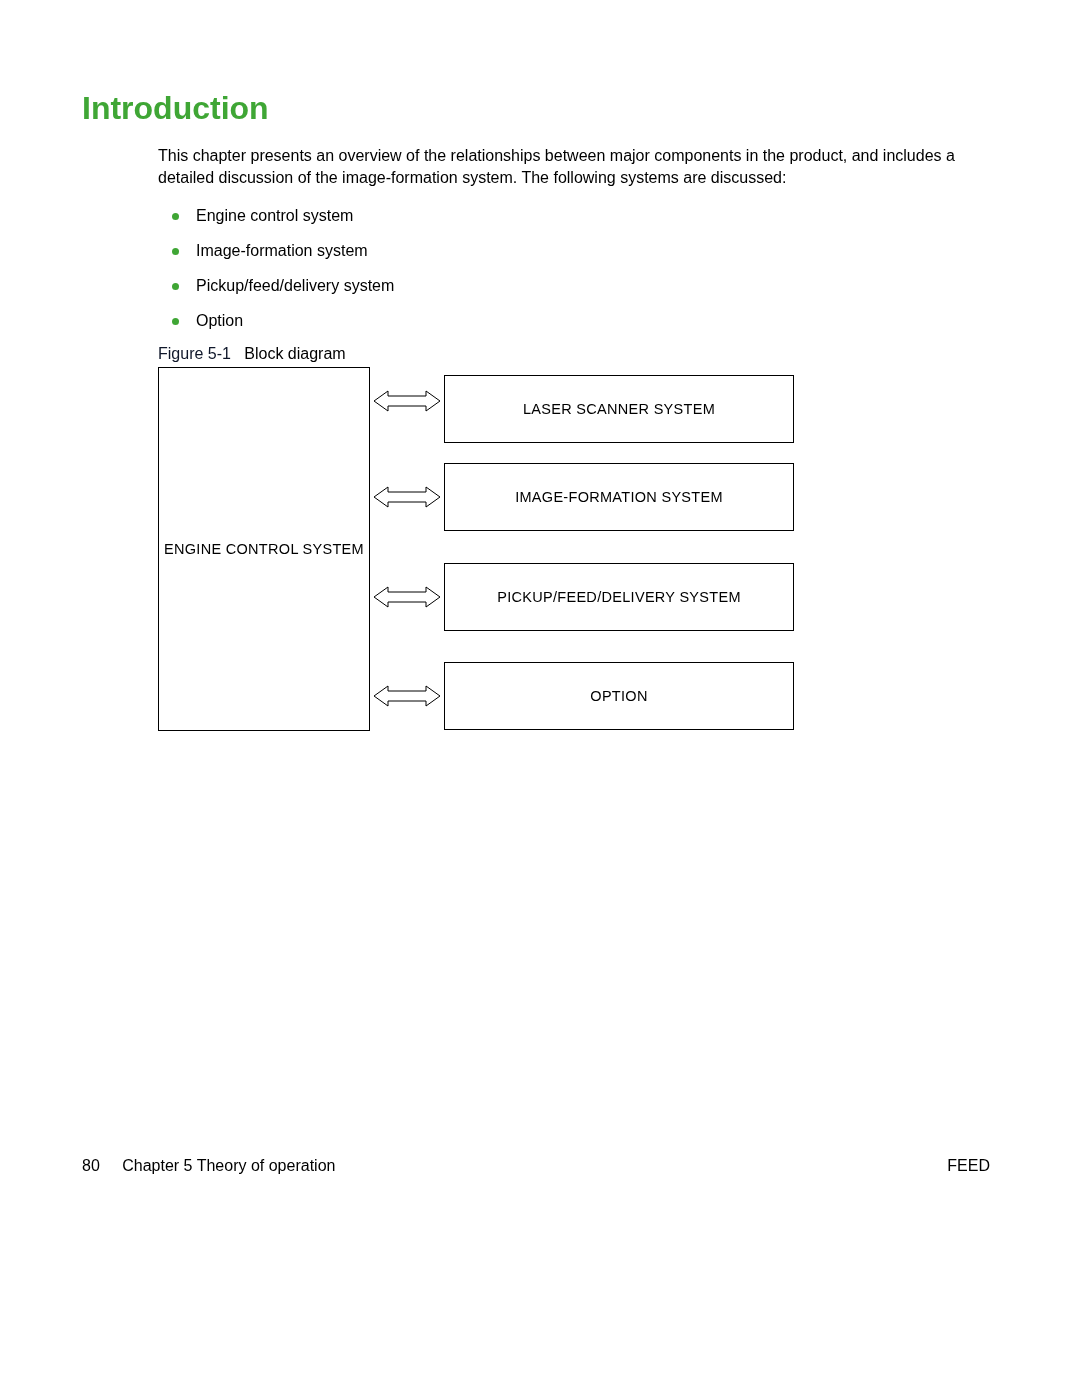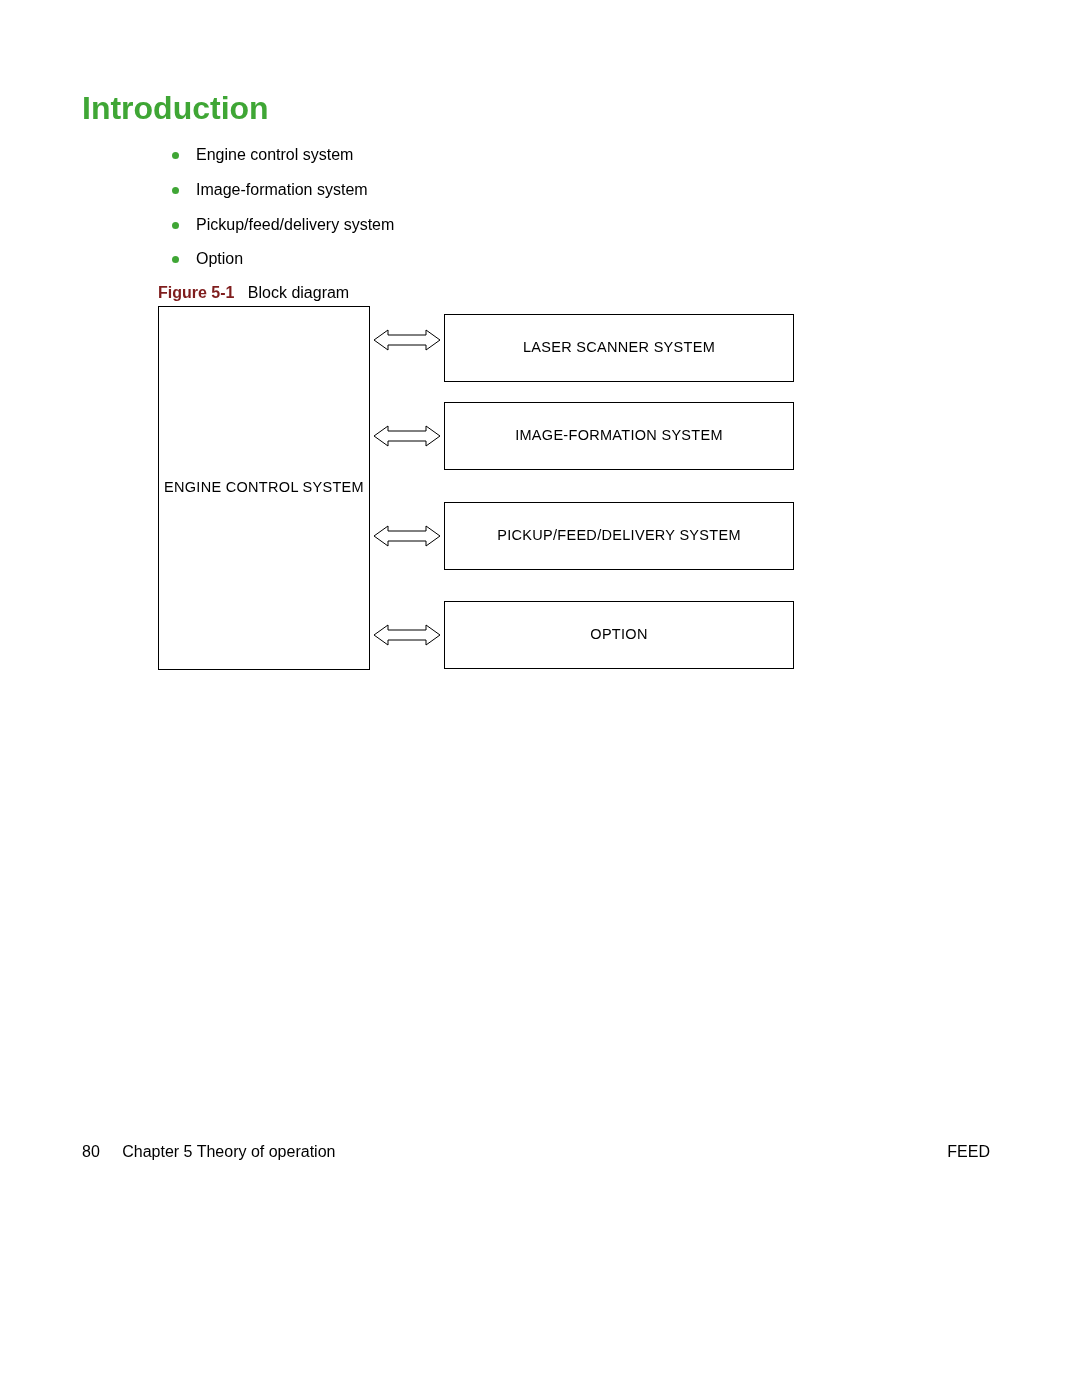--- a/index.html
+++ b/index.html
@@ -8,48 +8,49 @@
   .heading { color: #3fa635; font-size: 32px; font-weight: bold; margin-bottom: 18px; }
   .content { margin-left: 76px; }
   .intro { font-size: 16px; line-height: 1.35; margin-bottom: 18px; max-width: 840px; }
   ul.systems { list-style: none; margin: 0 0 10px 0; }
   ul.systems li { position: relative; padding-left: 38px; font-size: 16px; line-height: 1.3; margin: 14px 0; }
   ul.systems li::before {
     content: ""; position: absolute; left: 14px; top: 7px;
     width: 7px; height: 7px; background: #3fa635; border-radius: 50%;
   }
   .fig-caption { font-size: 16px; margin: 8px 0 4px 0; }
-  .fig-caption .fig-label { color: #7f1d1d; font-weight: bold; }
+  .fig-caption .fig-label { color: #0f172a; font-weight: normal; }
   .diagram { position: relative; width: 640px; height: 364px; }
   .box { position: absolute; border: 1.5px solid #000; background: #fff; display: flex; align-items: center; justify-content: center; text-align: center; font-size: 14.5px; letter-spacing: 0.3px; line-height: 1.35; }
   .engine { left: 0; top: 0; width: 212px; height: 364px; }
   .rbox { left: 286px; width: 350px; height: 68px; }
   .r1 { top: 8px; }
   .r2 { top: 96px; }
   .r3 { top: 196px; }
   .r4 { top: 295px; }
   
   .arrow { position: absolute; left: 216px; width: 66px; height: 22px; }
   .arrow svg { width: 100%; height: 100%; display: block; }
   .a1 { top: 23px; }
   .a2 { top: 119px; }
   .a3 { top: 219px; }
   .a4 { top: 318px; }
-  .footer { position: absolute; left: 82px; right: 90px; bottom: 60px; display: flex; justify-content: space-between; font-size: 16px; }
+  .footer { position: absolute; left: 82px; right: 90px; bottom: 46px; display: flex; justify-content: space-between; font-size: 16px; }
   .footer .left span.pg { display: inline-block; margin-right: 18px; }
 </style>
 </head>
 <body>
 
 <div class="page">
 
   <h1 class="heading">Introduction</h1>
 
   <div class="content">
 
+    <p class="intro">This chapter presents an overview of the relationships between major components in the product, and includes a detailed discussion of the image-formation system. The following systems are discussed:</p>
 
     <ul class="systems">
       <li>Engine control system</li>
       <li>Image-formation system</li>
       <li>Pickup/feed/delivery system</li>
       <li>Option</li>
     </ul>
 
     <p class="fig-caption">
       <span class="fig-label">Figure 5-1</span>

